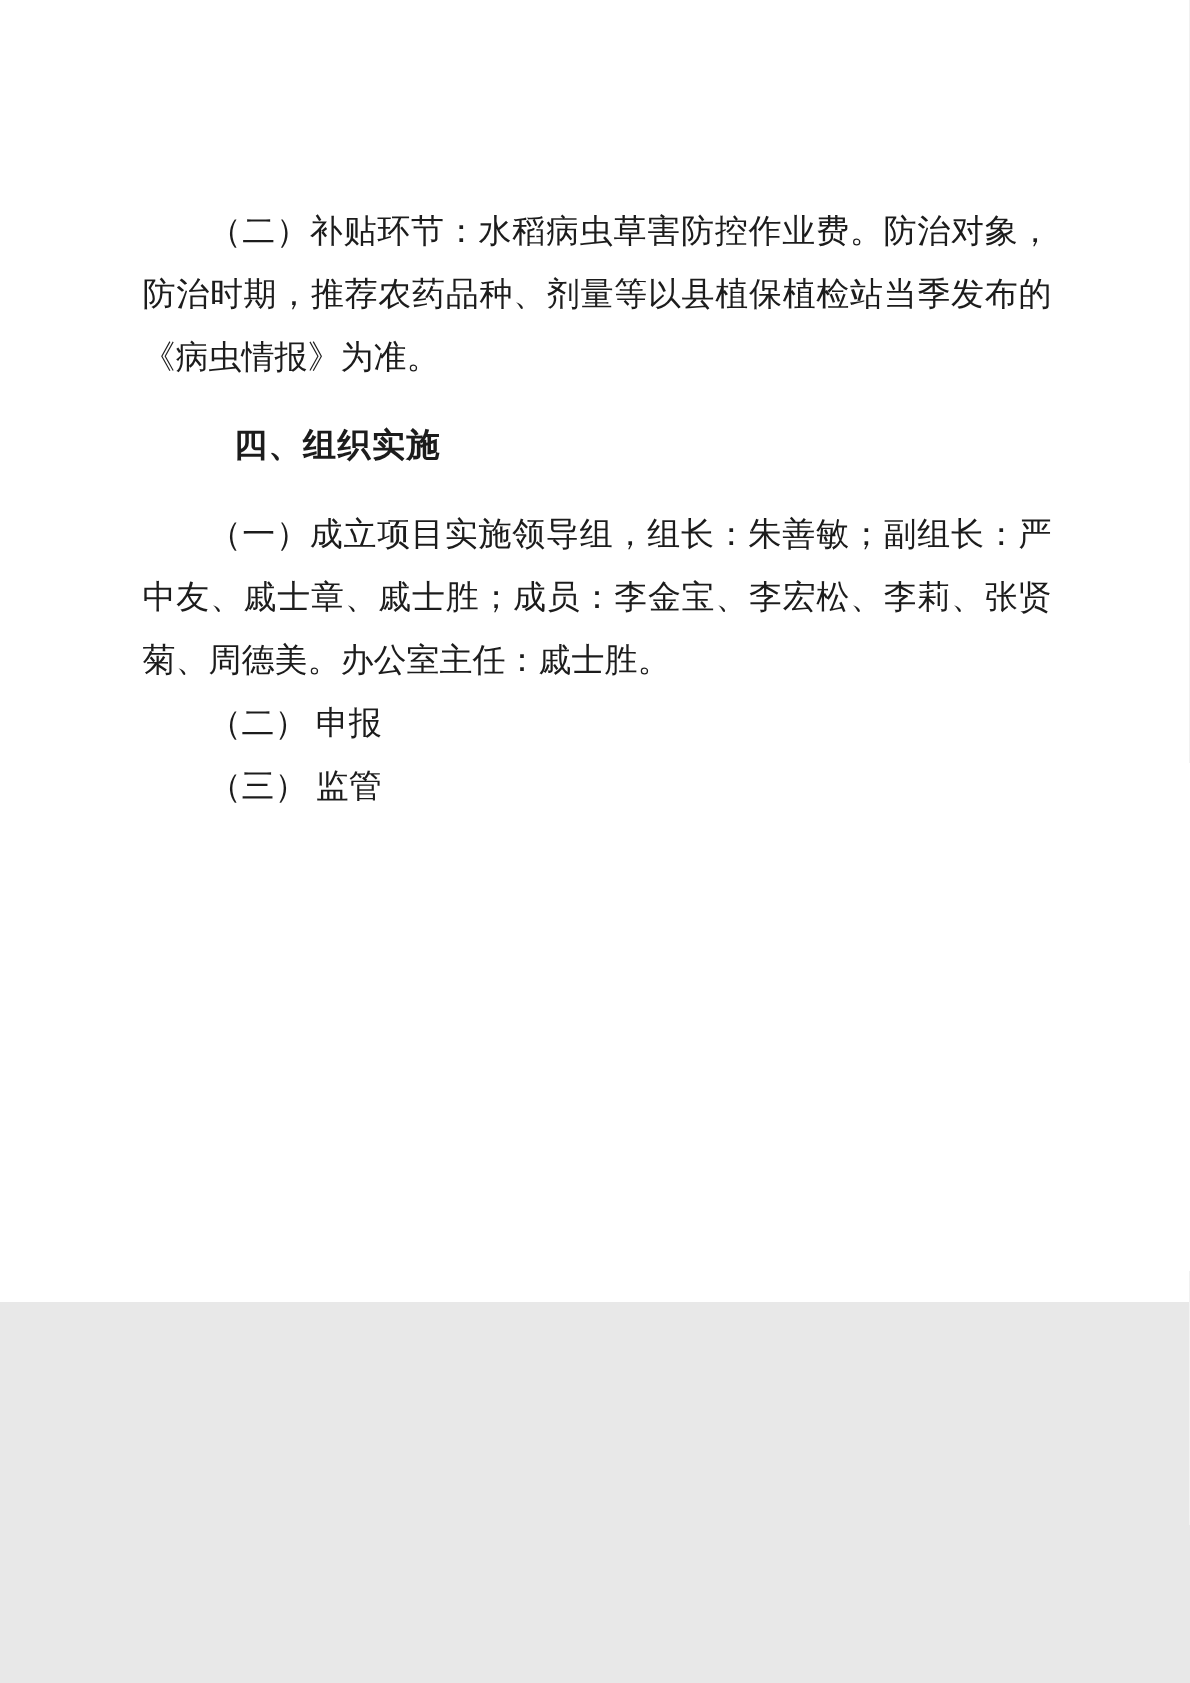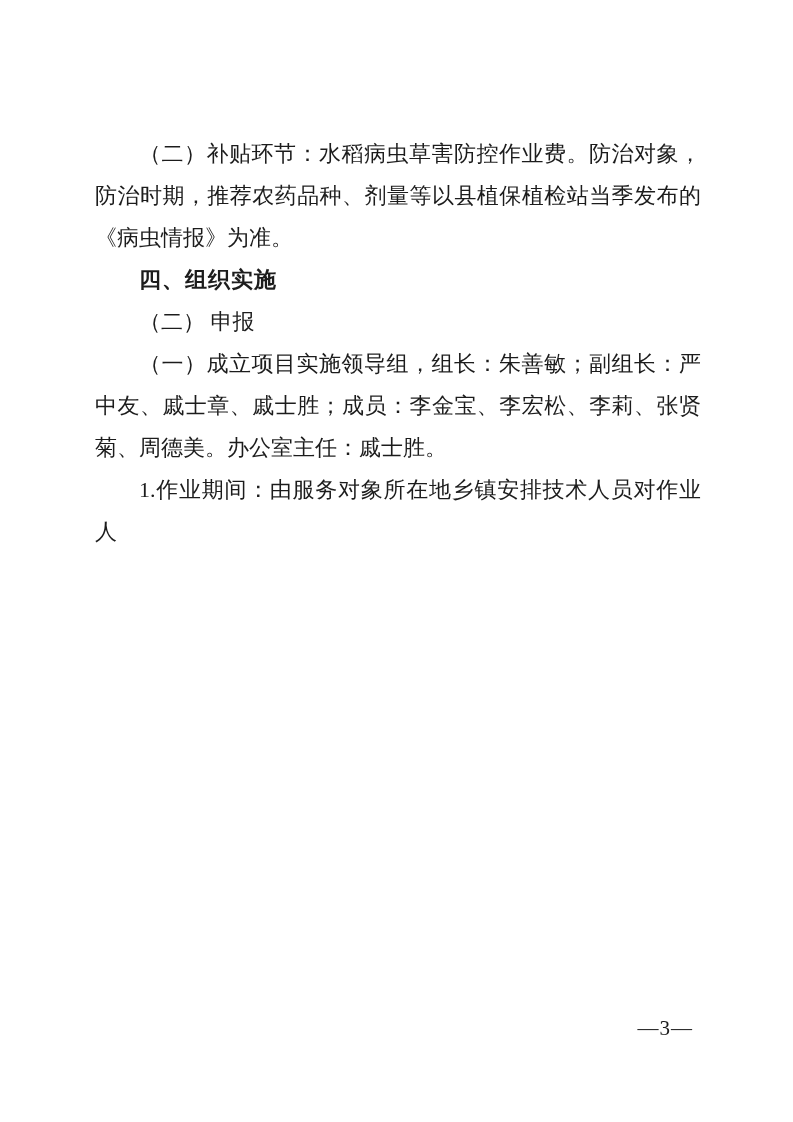--- a/index.html
+++ b/index.html
@@ -3,42 +3,42 @@
 <meta charset="utf-8">
 <style>
   html, body {
     margin: 0;
     padding: 0;
     background: #e8e8e8;
   }
   .page {
     position: relative;
     width: 793px;
-    height: 1122px;
+    height: 868px;
     margin: 0 auto;
     background: #ffffff;
     overflow: hidden;
     font-family: "Liberation Serif", "DejaVu Serif", serif;
     color: #1c1c1c;
   }
   .content {
     position: absolute;
     left: 95px;
     top: 133px;
     width: 606px;
     font-size: 22px;
     line-height: 42px;
     text-align: justify;
   }
   .para {
     margin: 0;
     text-indent: 44px;
   }
   .heading {
-    margin: 0;
+    margin: 17px;
     text-indent: 44px;
     font-weight: bold;
     font-family: Liberation Sans, sans-serif;
     letter-spacing: 1px;
   }
   .page-number {
     position: absolute;
     top: 1012px;
     right: 100px;
     font-size: 21px;
@@ -48,19 +48,19 @@
     color: #1c1c1c;
   }
 </style>
 </head>
 <body>
 
 <div class="page">
   <div class="content">
     <p class="para">（二）补贴环节：水稻病虫草害防控作业费。防治对象，防治时期，推荐农药品种、剂量等以县植保植检站当季发布的《病虫情报》为准。</p>
     <p class="heading">四、组织实施</p>
+    <p class="para">（一）成立项目实施领导组，组长：朱善敏；副组长：严中友、戚士章、戚士胜；成员：李金宝、李宏松、李莉、张贤菊、周德美。办公室主任：戚士胜。</p>
     <p class="para">（二） 申报</p>
-    <p class="para">（一）成立项目实施领导组，组长：朱善敏；副组长：严中友、戚士章、戚士胜；成员：李金宝、李宏松、李莉、张贤菊、周德美。办公室主任：戚士胜。</p>
-    <p class="para">1.作业期间：由服务对象所在地乡镇安排技术人员对作业人</p>
+    <p class="para">（三） 监管</p>
   </div>
 
   <div class="page-number">—3—</div>
 </div>
 
 </body></html>

